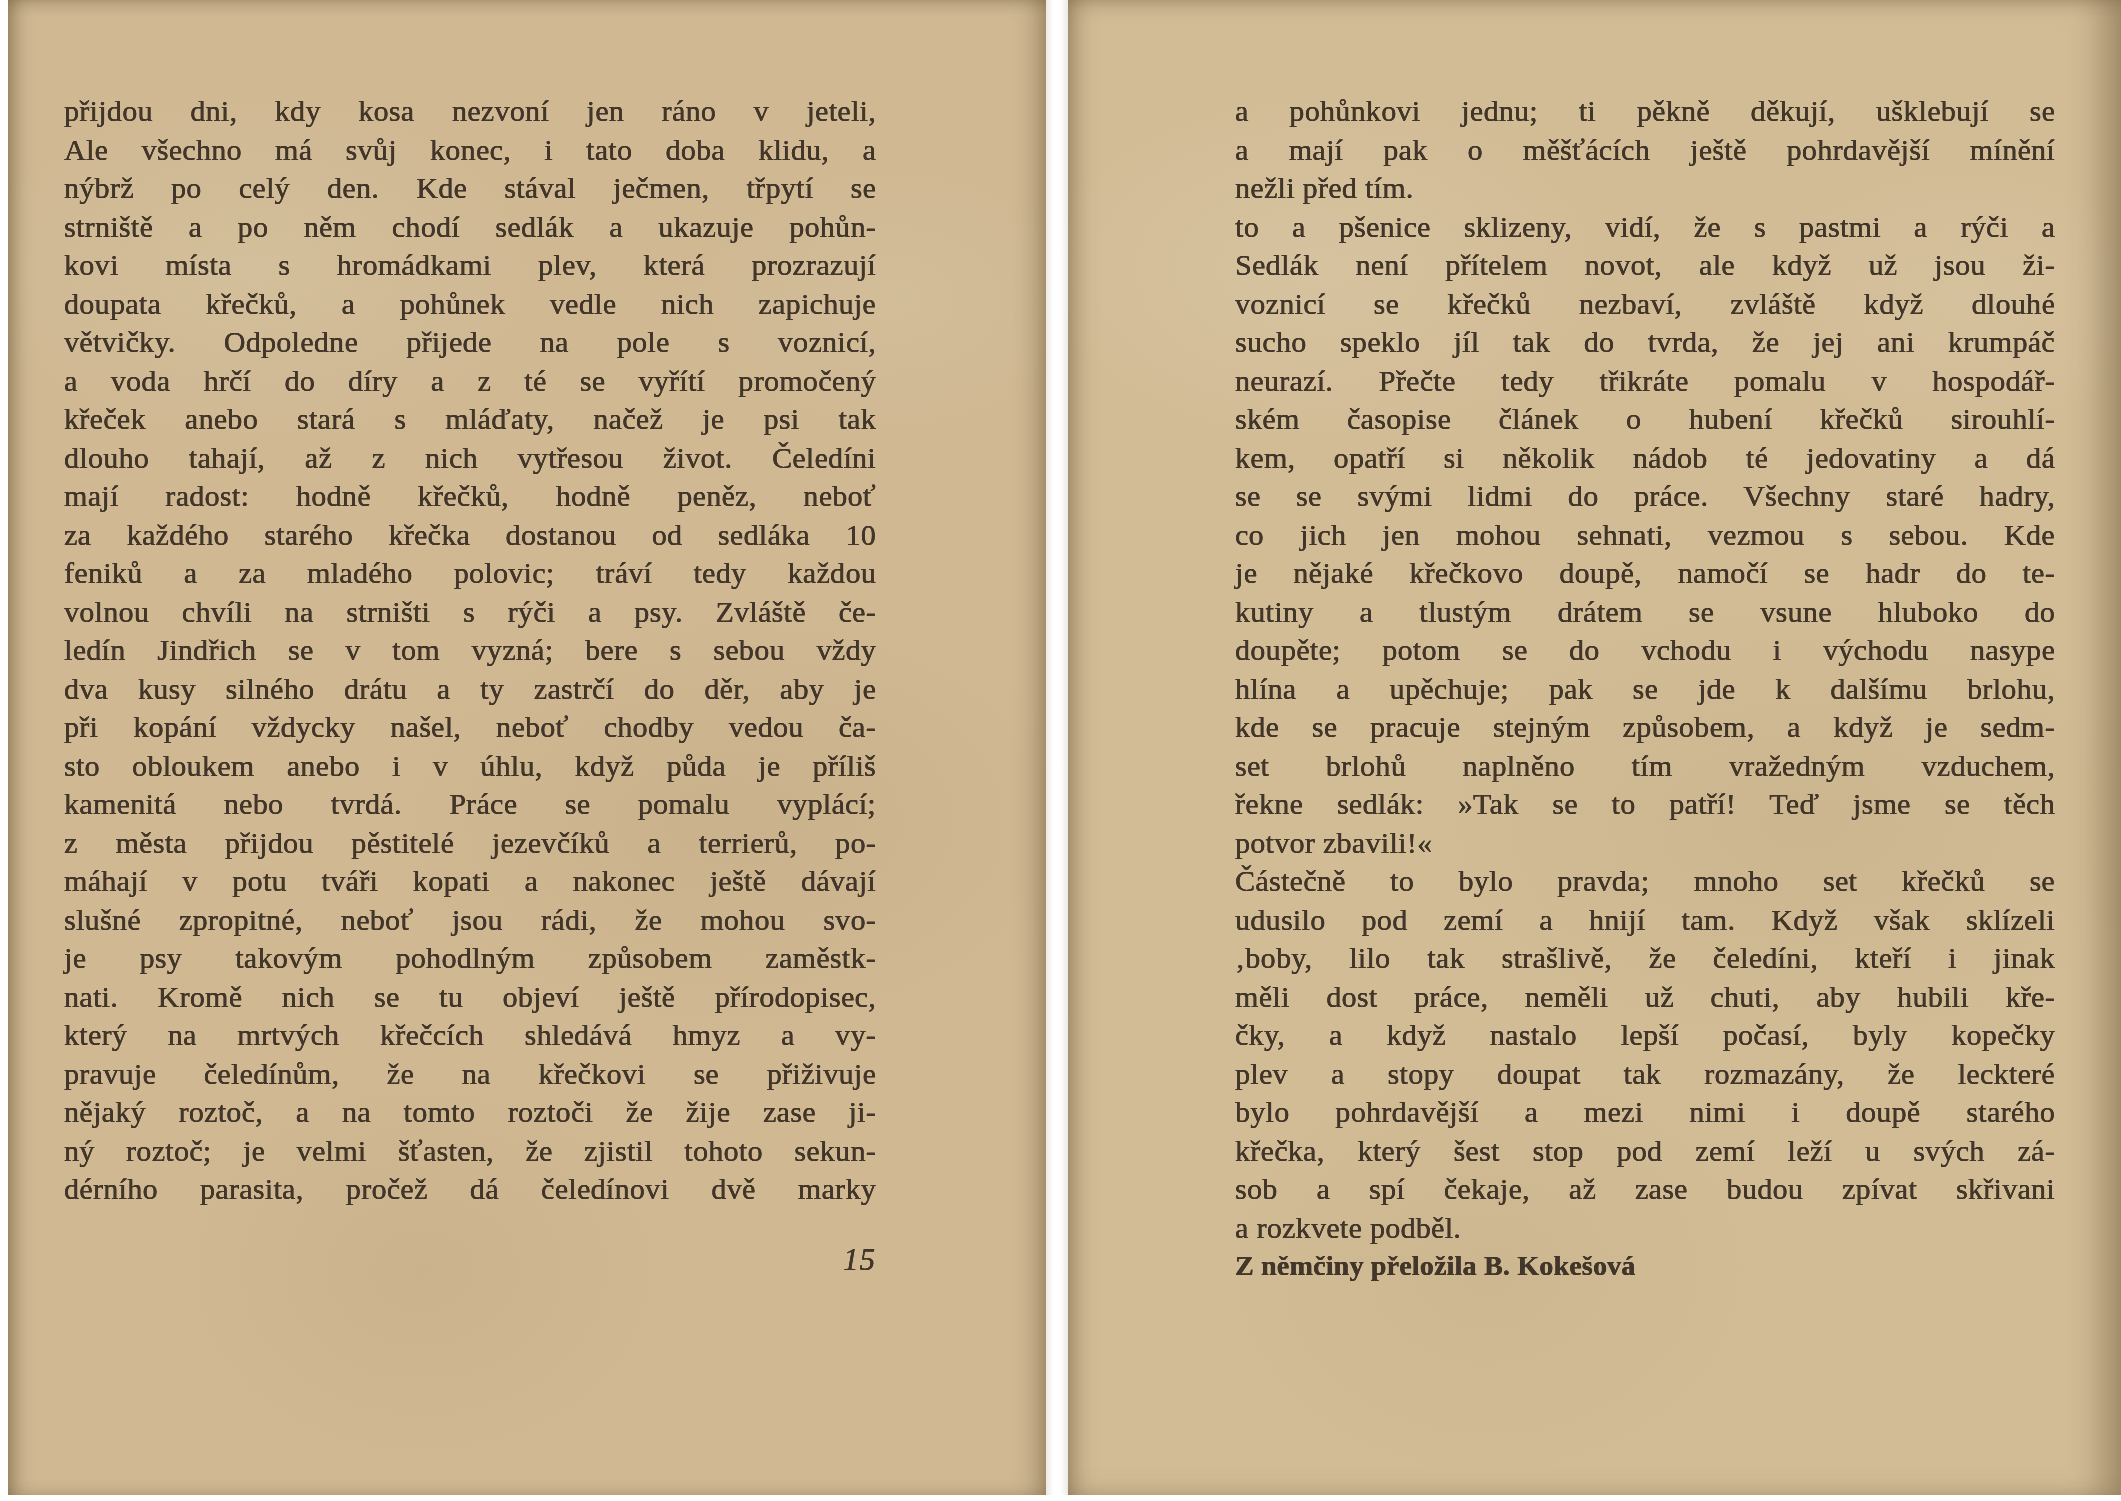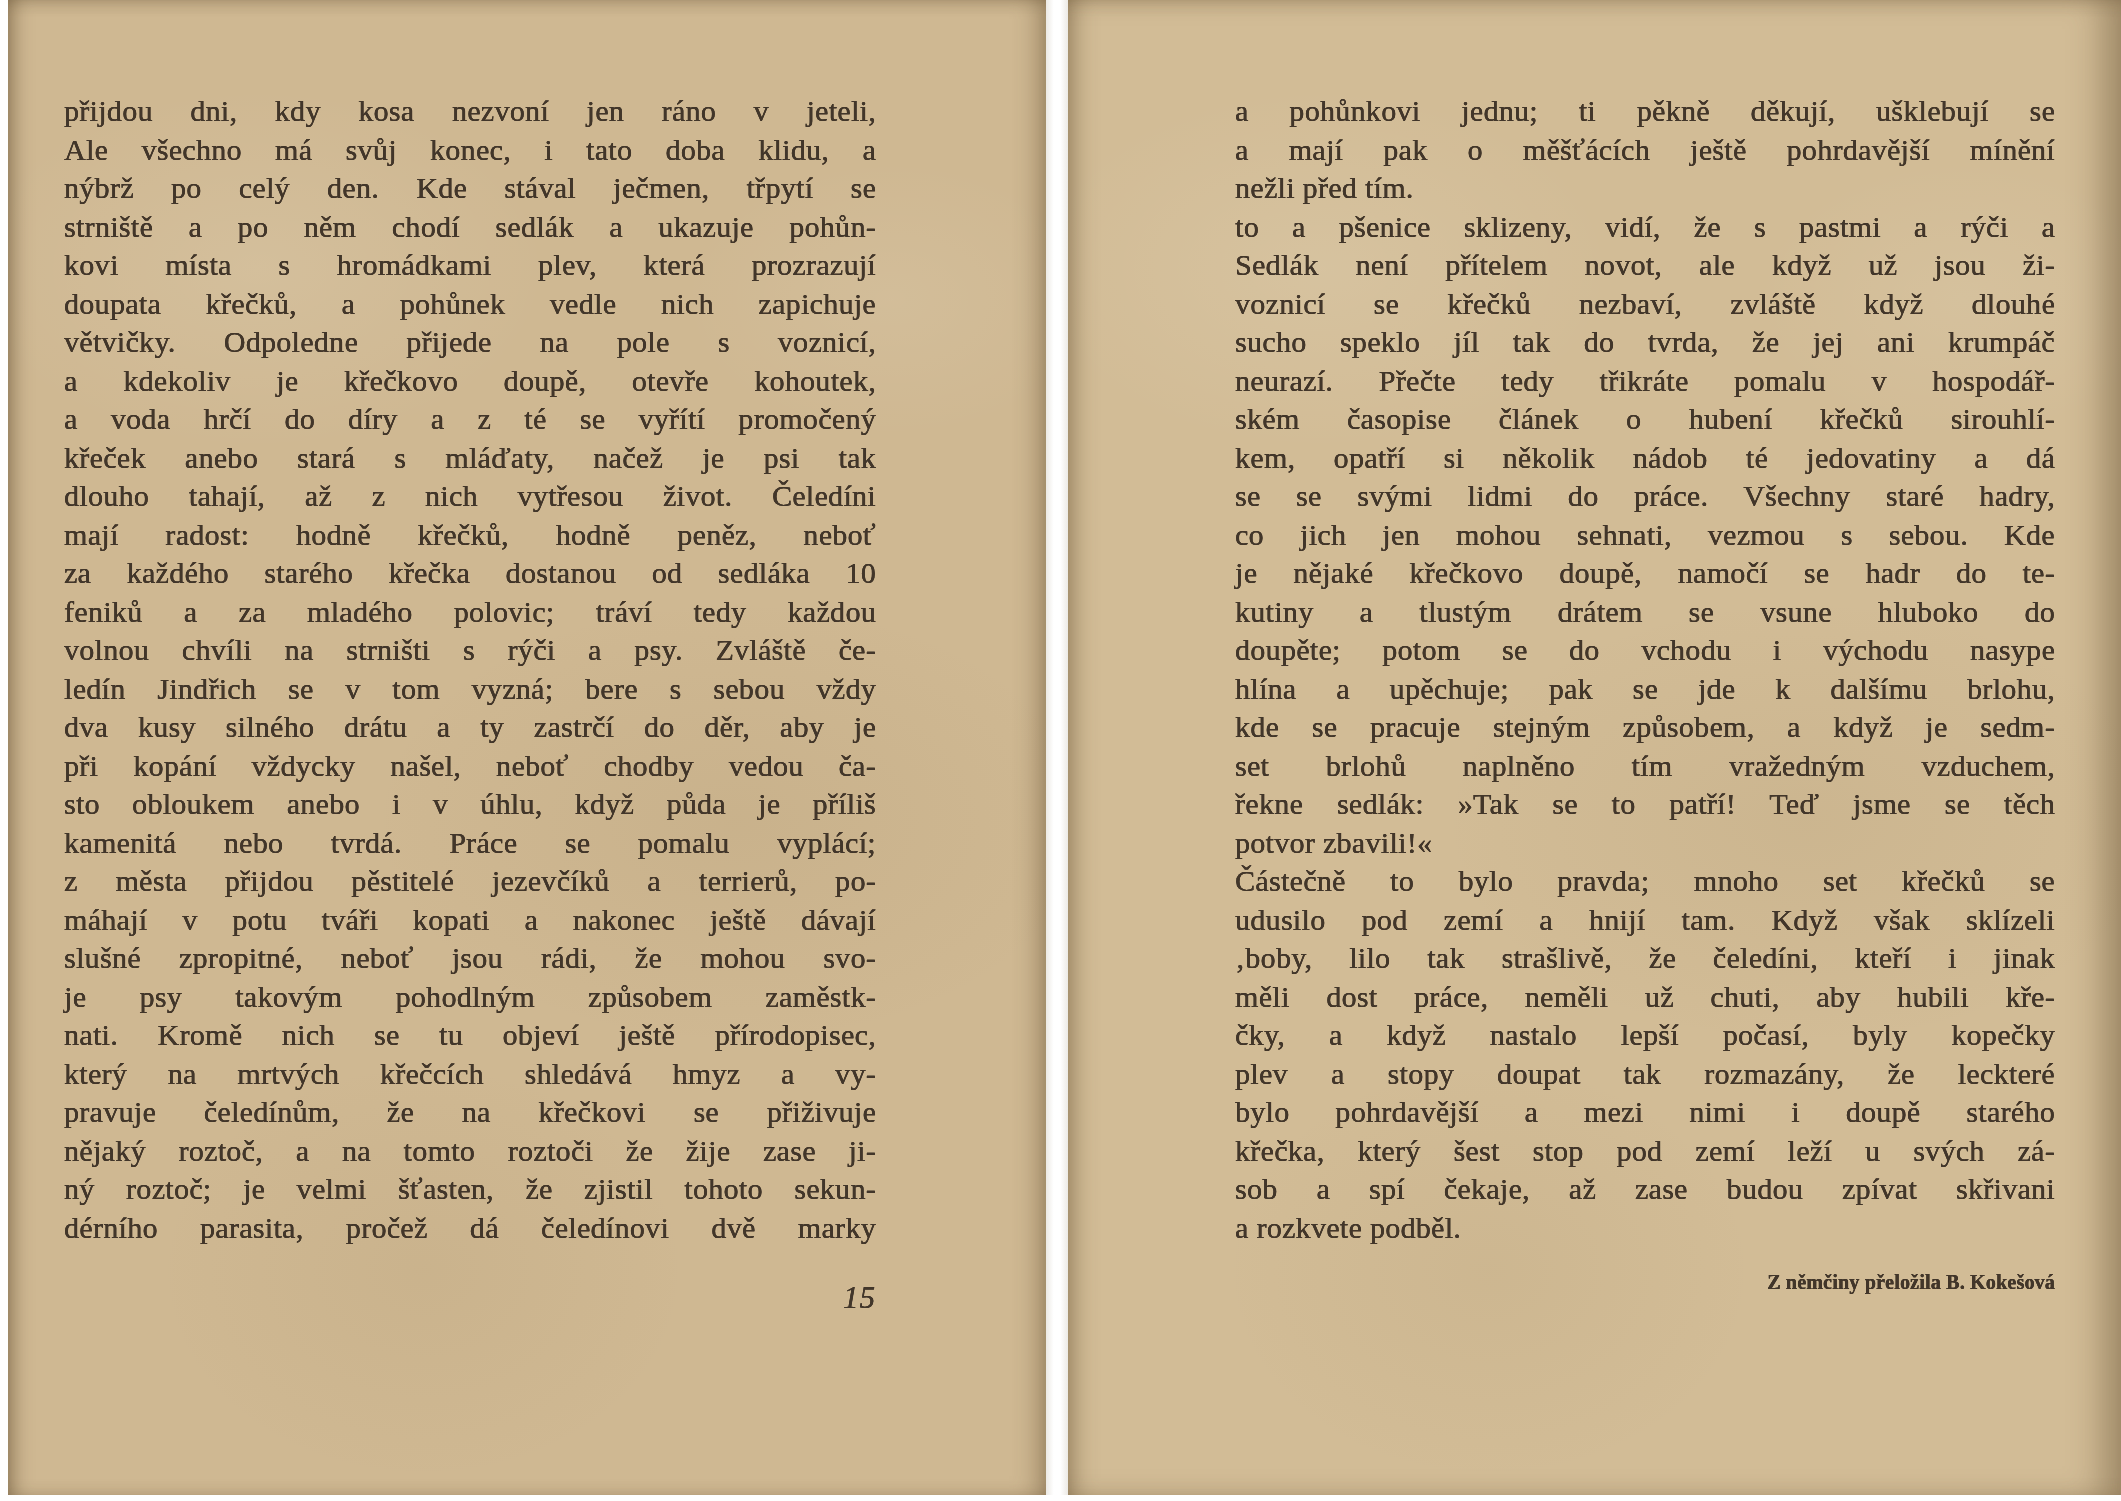--- a/index.html
+++ b/index.html
@@ -78,43 +78,41 @@
     text-align-last: left;
   }
   .page-number {
     margin-top: 32px;
     text-align: right;
     font-size: 31px;
     letter-spacing: 1px;
     font-style: italic;
   }
   .signature {
-    margin-top: 16px;
-    text-align: right;
-    font-size: 20px;
+    text-align: left;
+    font-size: 28px;
     font-weight: bold;
     letter-spacing: 0.2px;
   }
 </style>
 </head>
 <body>
 
 <div class="scan">
 
   <div class="page page-left">
     <div class="text-block text-block-left">
       <div>
           <div class="line">přijdou dni, kdy kosa nezvoní jen ráno v jeteli,</div>
           <div class="line">Ale všechno má svůj konec, i tato doba klidu, a</div>
           <div class="line">nýbrž po celý den. Kde stával ječmen, třpytí se</div>
           <div class="line">strniště a po něm chodí sedlák a ukazuje pohůn-</div>
           <div class="line">kovi místa s hromádkami plev, která prozrazují</div>
           <div class="line">doupata křečků, a pohůnek vedle nich zapichuje</div>
           <div class="line">větvičky. Odpoledne přijede na pole s voznicí,</div>
-          <div class="line">a kdekoliv je křečkovo doupě, otevře kohoutek,</div>
           <div class="line">a voda hrčí do díry a z té se vyřítí promočený</div>
           <div class="line">křeček anebo stará s mláďaty, načež je psi tak</div>
           <div class="line">dlouho tahají, až z nich vytřesou život. Čeledíni</div>
           <div class="line">mají radost: hodně křečků, hodně peněz, neboť</div>
           <div class="line">za každého starého křečka dostanou od sedláka 10</div>
           <div class="line">feniků a za mladého polovic; tráví tedy každou</div>
           <div class="line">volnou chvíli na strništi s rýči a psy. Zvláště če-</div>
           <div class="line">ledín Jindřich se v tom vyzná; bere s sebou vždy</div>
           <div class="line">dva kusy silného drátu a ty zastrčí do děr, aby je</div>
           <div class="line">při kopání vždycky našel, neboť chodby vedou ča-</div>

